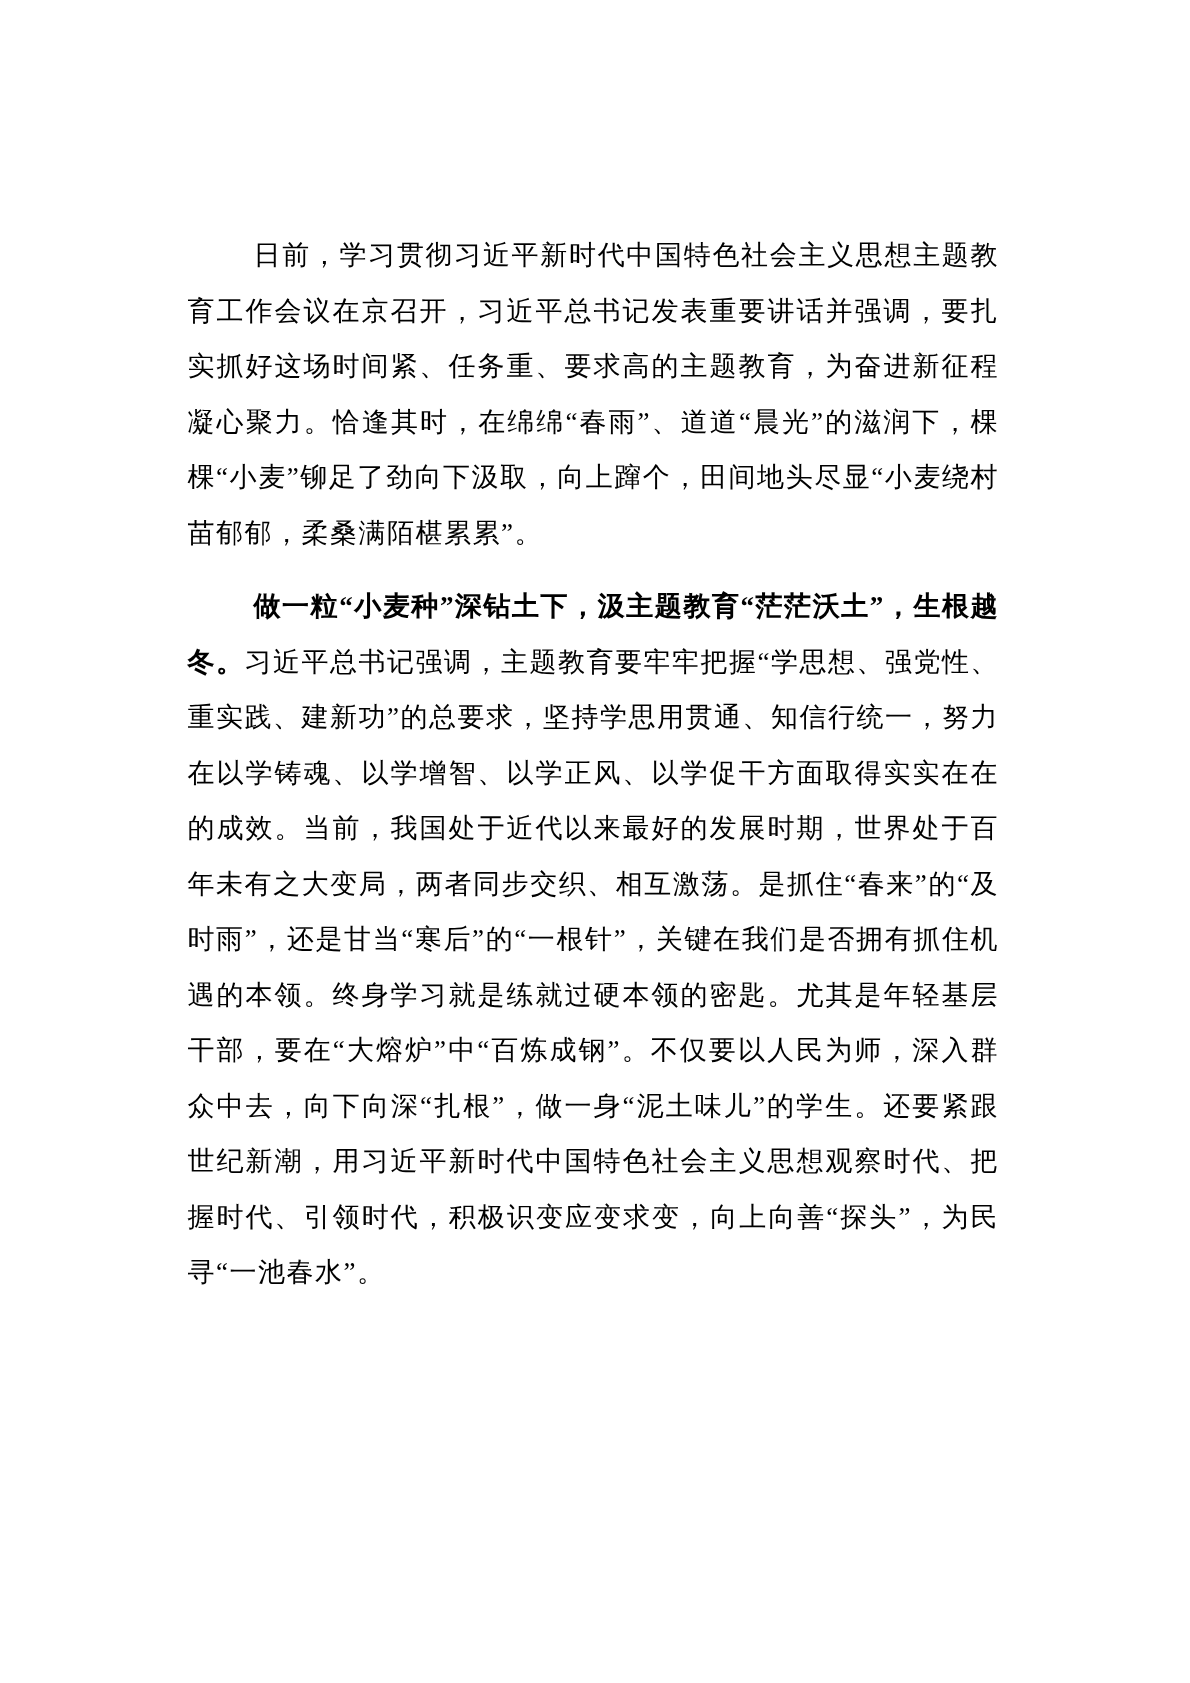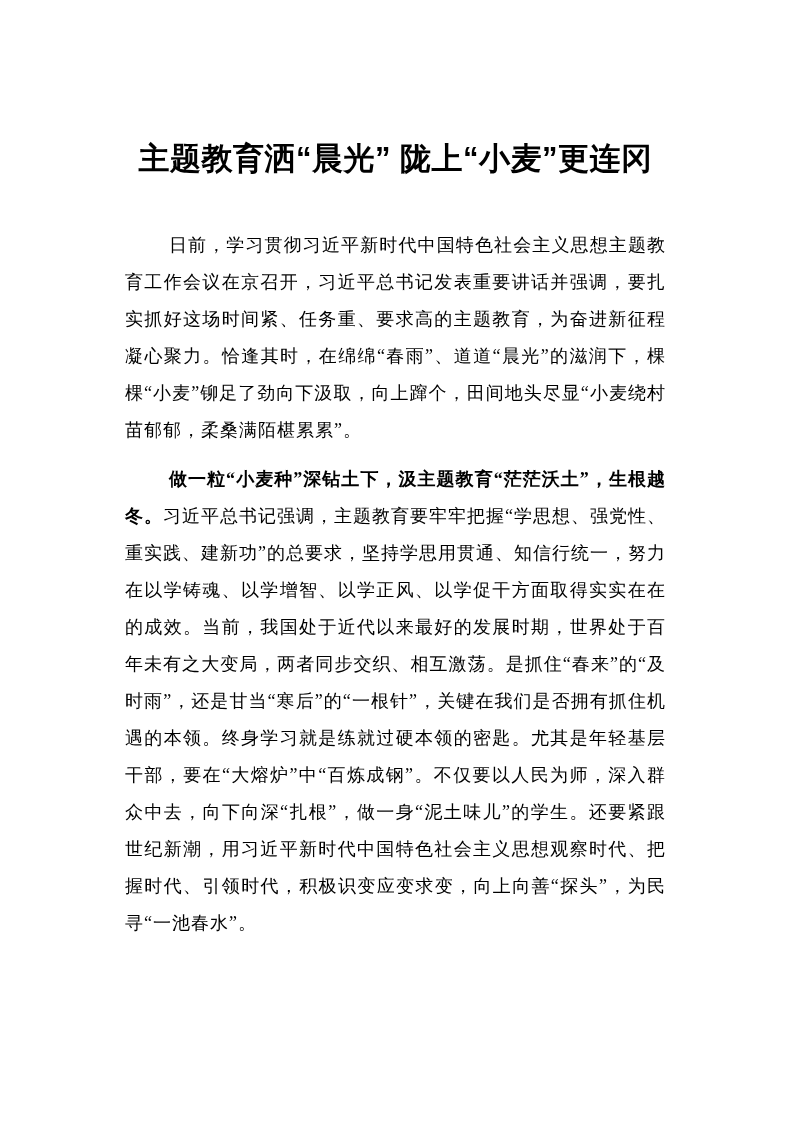--- a/index.html
+++ b/index.html
@@ -43,20 +43,19 @@
   }
   .body-para strong {
     font-weight: bold;
   }
 </style>
 </head>
 <body>
 
 <div class="page">
   <div class="content">
-    <h1 class="doc-title">主题教育洒“晨光” 陇上“小麦”更连冈</h1>
 
     <p class="body-para"><span>日前，学习贯彻习近平新时代中国特色社会主义思想主题教育工作会议在京召开，习近平总书记发表重要讲话并强调，要扎实抓好这场时间紧、任务重、要求高的主题教育，为奋进新征程凝心聚力。恰逢其时，在绵绵“春雨”、道道“晨光”的滋润下，棵棵“小麦”铆足了劲向下汲取，向上蹿个，田间地头尽显“小麦绕村苗郁郁，柔桑满陌椹累累”。</span></p>
 
     <p class="body-para"><strong>做一粒“小麦种”深钻土下，汲主题教育“茫茫沃土”，生根越冬。</strong><span>习近平总书记强调，主题教育要牢牢把握“学思想、强党性、重实践、建新功”的总要求，坚持学思用贯通、知信行统一，努力在以学铸魂、以学增智、以学正风、以学促干方面取得实实在在的成效。当前，我国处于近代以来最好的发展时期，世界处于百年未有之大变局，两者同步交织、相互激荡。是抓住“春来”的“及时雨”，还是甘当“寒后”的“一根针”，关键在我们是否拥有抓住机遇的本领。终身学习就是练就过硬本领的密匙。尤其是年轻基层干部，要在“大熔炉”中“百炼成钢”。不仅要以人民为师，深入群众中去，向下向深“扎根”，做一身“泥土味儿”的学生。还要紧跟世纪新潮，用习近平新时代中国特色社会主义思想观察时代、把握时代、引领时代，积极识变应变求变，向上向善“探头”，为民寻“一池春水”。</span></p>
 
   </div>
 </div>
 
 </body></html>

